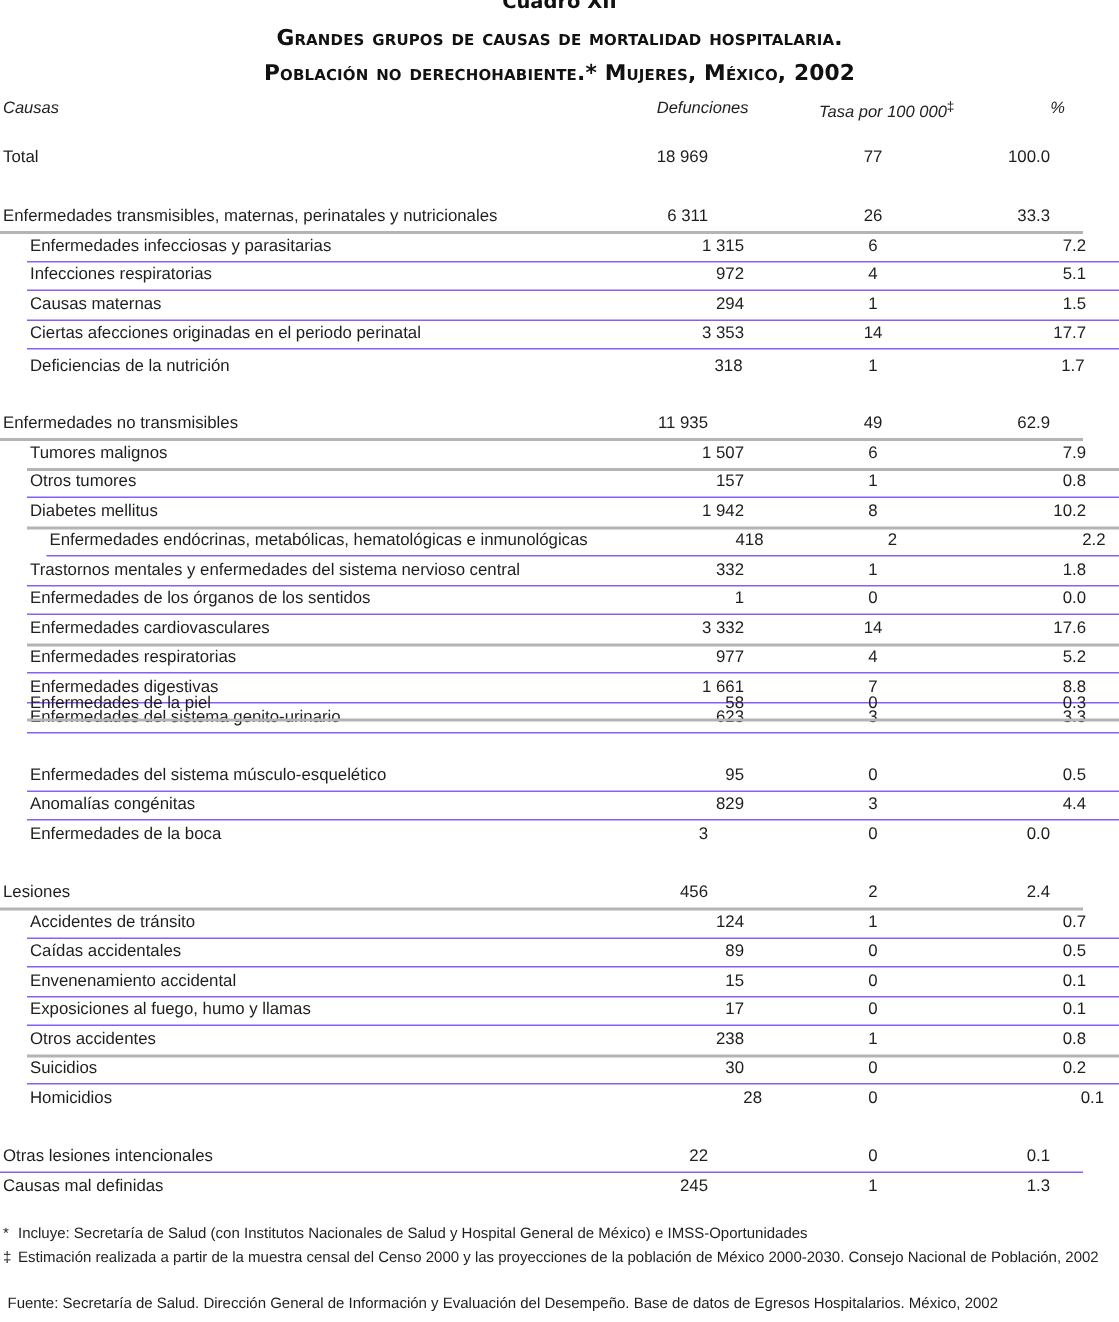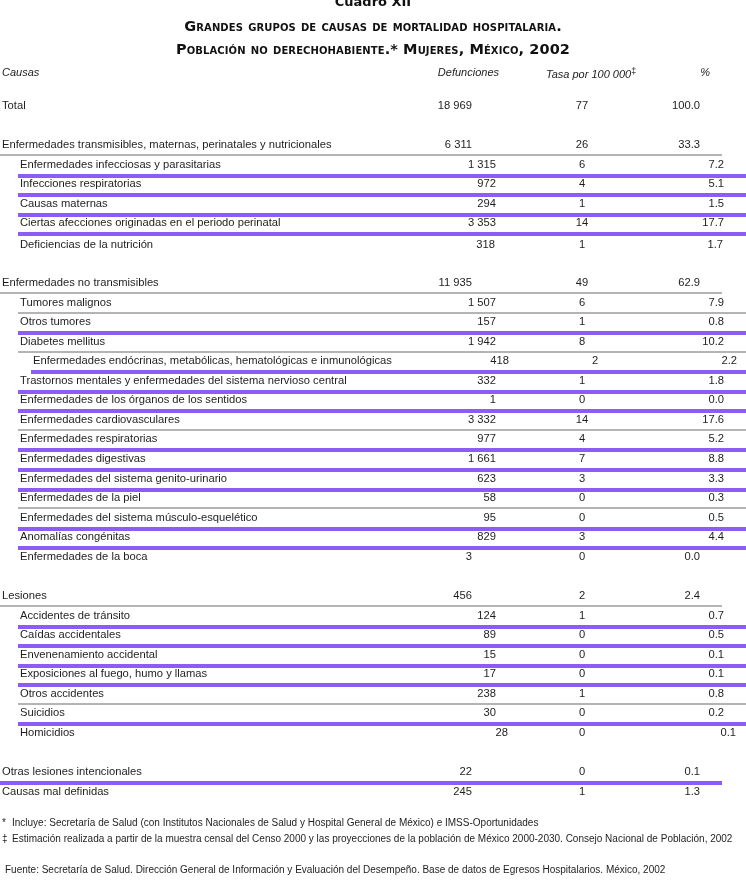--- a/index.html
+++ b/index.html
@@ -25,21 +25,21 @@
   .hdr.c3 { right: 36px; }
   .hdr sup { font-size: 9px; font-style: normal; vertical-align: 4px; }
 
   .row { position: absolute; left: 0; width: 722px; height: 19px; font-size: 11.2px; color: #1e1e1e; }
   .row span { position: absolute; top: 3px; white-space: nowrap; }
   .row .cause { left: 2px; }
   .row.sub .cause { left: 20px; }
   .row .v1 { right: 250px; }
   .row .v2 { left: 560px; width: 44px; text-align: center; }
   .row .v3 { right: 22px; }
-  .row.line { border-bottom: 4px solid #8b5cf6; }
+  .row.line { border-bottom: 1px solid #8b5cf6; }
   .row.line.soft { border-bottom: 2px solid #b4b4b4; }
   .row.sub.line { left: 18px; width: 728px; }
   .row.sub.line .cause { left: 2px; }
   .row.sub.line .v1 { right: 250px; }
   .row.sub.line .v2 { left: 542px; }
   .row.sub.line .v3 { right: 22px; }
 
   .note { position: absolute; font-size: 10px; color: #1e1e1e; line-height: 14px; }
   .note.n1 { left: 2px; top: 816px; }
   .note.n2 { left: 2px; top: 832px; width: 744px; text-align: justify; }
@@ -163,21 +163,21 @@
       <span class="v1">1 661</span>
       <span class="v2">7</span>
       <span class="v3">8.8</span>
     </div>
     <div class="row sub line" style="top: 469px;">
       <span class="cause">Enfermedades del sistema genito-urinario</span>
       <span class="v1">623</span>
       <span class="v2">3</span>
       <span class="v3">3.3</span>
     </div>
-    <div class="row sub line soft" style="top: 488px;">
+    <div class="row sub line soft" style="top: 460px;">
       <span class="cause">Enfermedades de la piel</span>
       <span class="v1">58</span>
       <span class="v2">0</span>
       <span class="v3">0.3</span>
     </div>
     <div class="row sub line" style="top: 508px;">
       <span class="cause">Enfermedades del sistema músculo-esquelético</span>
       <span class="v1">95</span>
       <span class="v2">0</span>
       <span class="v3">0.5</span>

